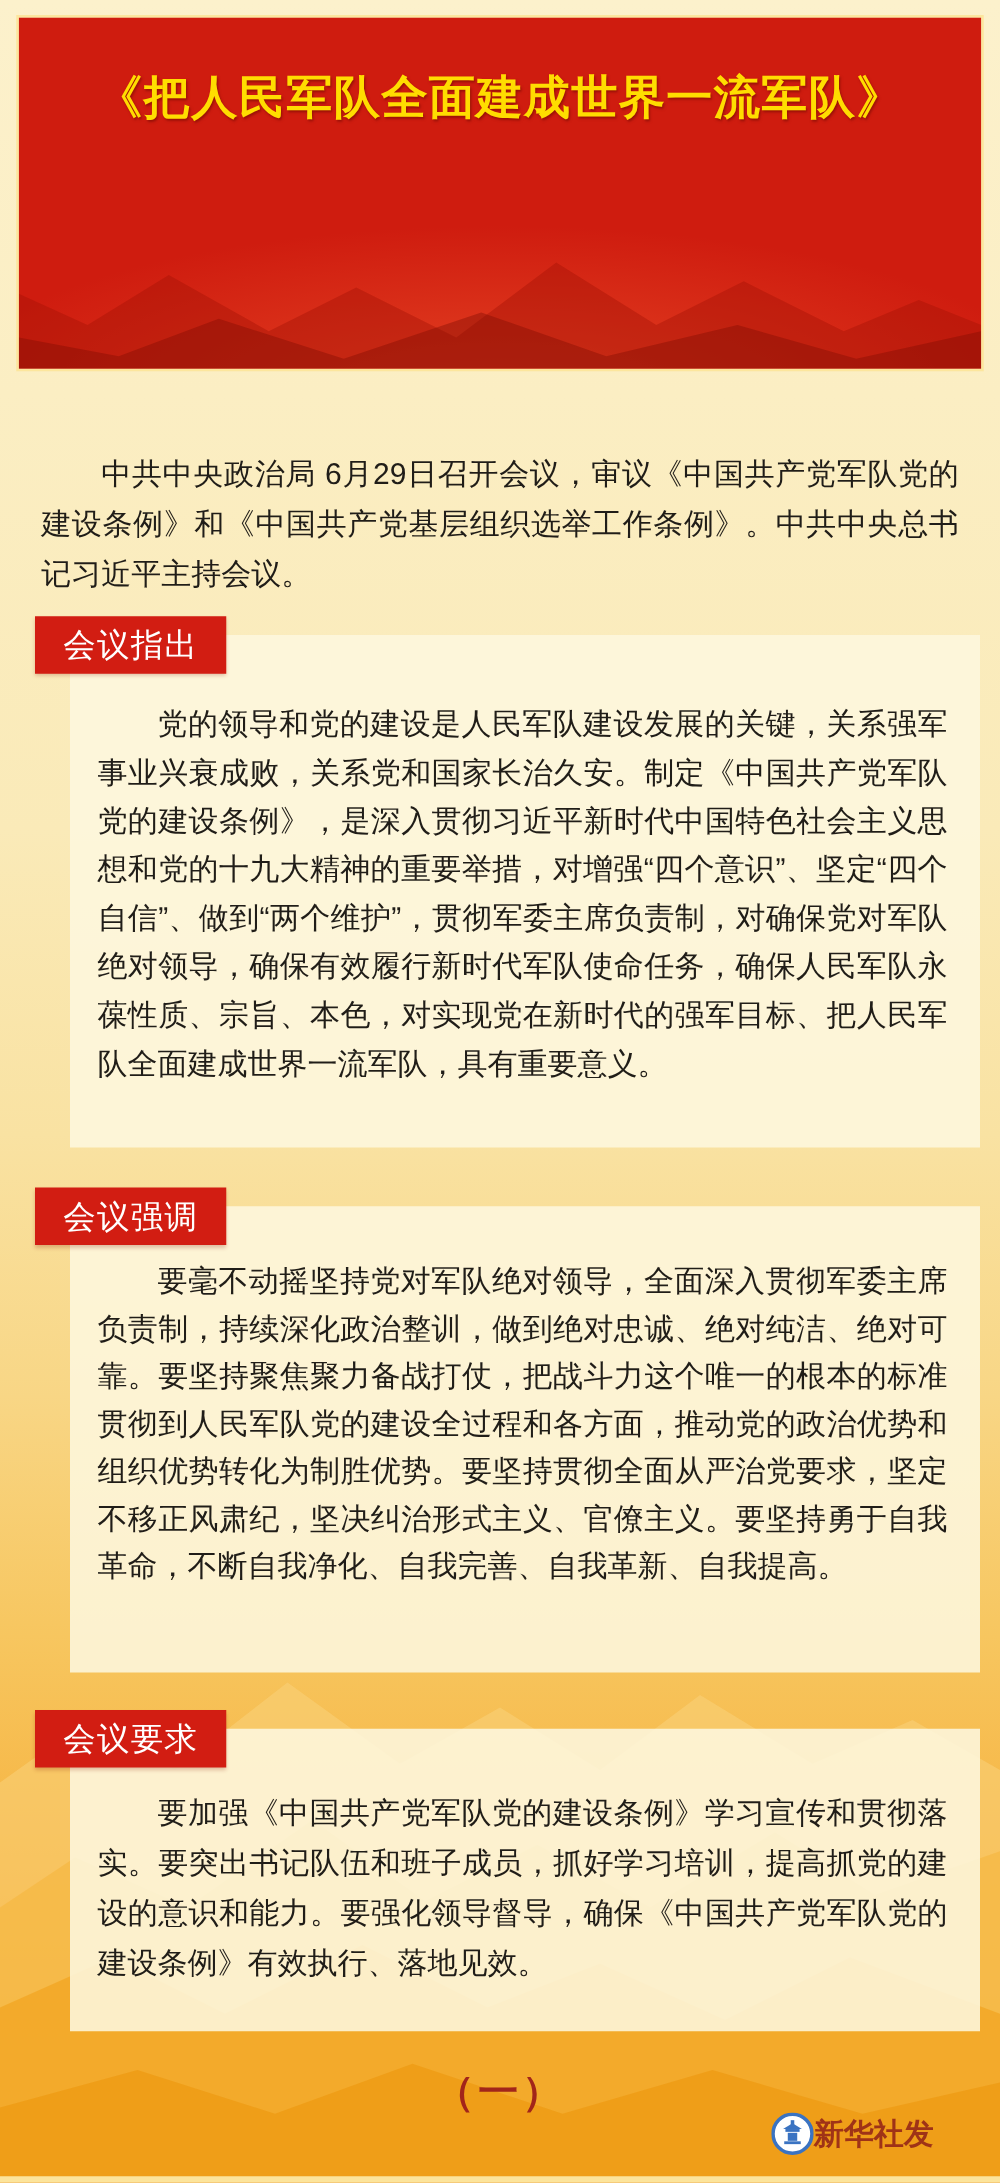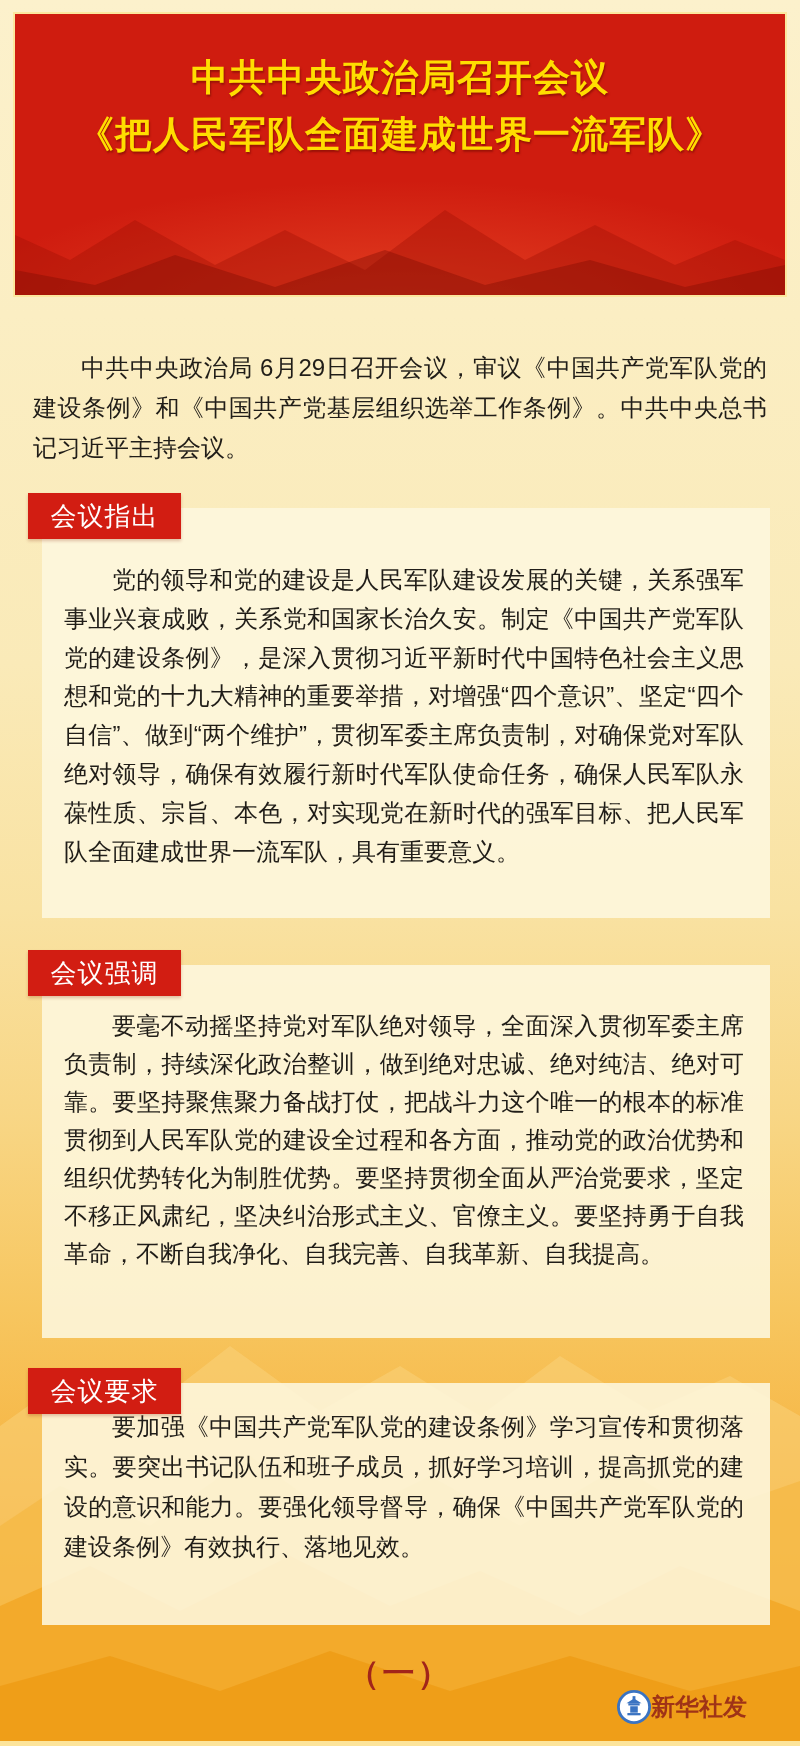--- a/index.html
+++ b/index.html
@@ -16,36 +16,36 @@
   .banner-glow{position:absolute;left:0;top:0;right:0;bottom:0;
     background:radial-gradient(90% 75% at 50% 108%, rgba(255,115,60,.45), rgba(255,115,60,0) 65%);}
   .banner-mountains{position:absolute;bottom:0;left:0;}
   .banner-title{
     position:relative;margin:35px 10px 0;text-align:center;
     color:#ffdd00;font-size:37px;font-weight:bold;line-height:57px;letter-spacing:1px;
     text-shadow:1px 2px 2px rgba(110,10,0,.55);z-index:3;
   }
   .intro{
     position:absolute;left:33px;top:336px;width:734px;z-index:2;
-    font-size:24px;line-height:40px;color:#201d18;text-align:justify;text-indent:2em;margin-top:12px;
+    font-size:24px;line-height:40px;color:#201d18;text-align:justify;text-indent:2em;
   }
   .badge{
     position:absolute;left:28px;width:153px;height:46px;background:#d21d12;
     color:#ffffff;font-size:26px;font-weight:normal;text-align:center;line-height:46px;
     letter-spacing:1px;z-index:4;box-shadow:0 2px 3px rgba(140,30,10,.25);
   }
   .badge-1{top:493px}.badge-2{top:950px}.badge-3{top:1368px}
-  .cbox{position:absolute;left:42px;width:728px;background:rgba(253,247,222,.88);z-index:3;}
+  .cbox{position:absolute;left:56px;width:728px;background:rgba(253,247,222,.88);z-index:3;}
   .cbox-1{top:508px;height:410px}
   .cbox-2{top:965px;height:373px}
   .cbox-3{top:1383px;height:242px}
   .cbox p{margin:0;padding:0 26px 0 22px;font-size:24px;color:#201d18;text-align:justify;text-indent:2em;}
   .cbox-1 p{margin-top:53px;line-height:38.8px}
   .cbox-2 p{margin-top:42px;line-height:38px}
-  .cbox-3 p{margin-top:24px;line-height:40px}
+  .cbox-3 p{margin-top:48px;line-height:40px}
   .page-number{
     position:absolute;left:0;top:1652px;width:800px;text-align:center;z-index:4;
     font-size:32px;font-weight:bold;color:#a2251a;letter-spacing:3px;
   }
   .credit{position:absolute;right:53px;top:1690px;display:flex;align-items:center;z-index:4;}
   .credit-text{font-size:24px;font-weight:bold;color:#9f3317;}
   .logo{width:34px;height:34px;display:block;}
   .bottom-strip{position:absolute;left:0;bottom:0;width:800px;height:5px;background:#fce49b;z-index:5;}
 </style>
 </head>
@@ -58,21 +58,20 @@
   <path fill="#ee9913" opacity="0.75" d="M0,460 L110,430 L220,465 L330,425 L450,465 L570,430 L690,465 L800,440 L800,520 L0,520 Z"></path>
 </svg>
 
 <div class="banner">
   <div class="banner-glow"></div>
   <svg class="banner-mountains" width="770" height="130" viewBox="0 0 770 130" preserveAspectRatio="none" aria-hidden="true">
     <path fill="#a31206" opacity="0.40" d="M0,130 L0,70 L55,95 L120,55 L200,100 L270,65 L350,105 L430,45 L510,95 L580,60 L660,100 L720,75 L770,95 L770,130 Z"></path>
     <path fill="#7f0c02" opacity="0.40" d="M0,130 L0,105 L80,120 L160,90 L260,122 L370,85 L470,120 L575,95 L670,122 L770,100 L770,130 Z"></path>
   </svg>
   <div class="banner-title">
-    <div>中共中央政治局召开会议</div>
     <div>《把人民军队全面建成世界一流军队》</div>
   </div>
 </div>
 
 <p class="intro">中共中央政治局 6月29日召开会议，审议《中国共产党军队党的建设条例》和《中国共产党基层组织选举工作条例》。中共中央总书记习近平主持会议。</p>
 
 <div class="badge badge-1">会议指出</div>
 <div class="cbox cbox-1">
   <p>党的领导和党的建设是人民军队建设发展的关键，关系强军事业兴衰成败，关系党和国家长治久安。制定《中国共产党军队党的建设条例》，是深入贯彻习近平新时代中国特色社会主义思想和党的十九大精神的重要举措，对增强“四个意识”、坚定“四个自信”、做到“两个维护”，贯彻军委主席负责制，对确保党对军队绝对领导，确保有效履行新时代军队使命任务，确保人民军队永葆性质、宗旨、本色，对实现党在新时代的强军目标、把人民军队全面建成世界一流军队，具有重要意义。</p>
 </div>

